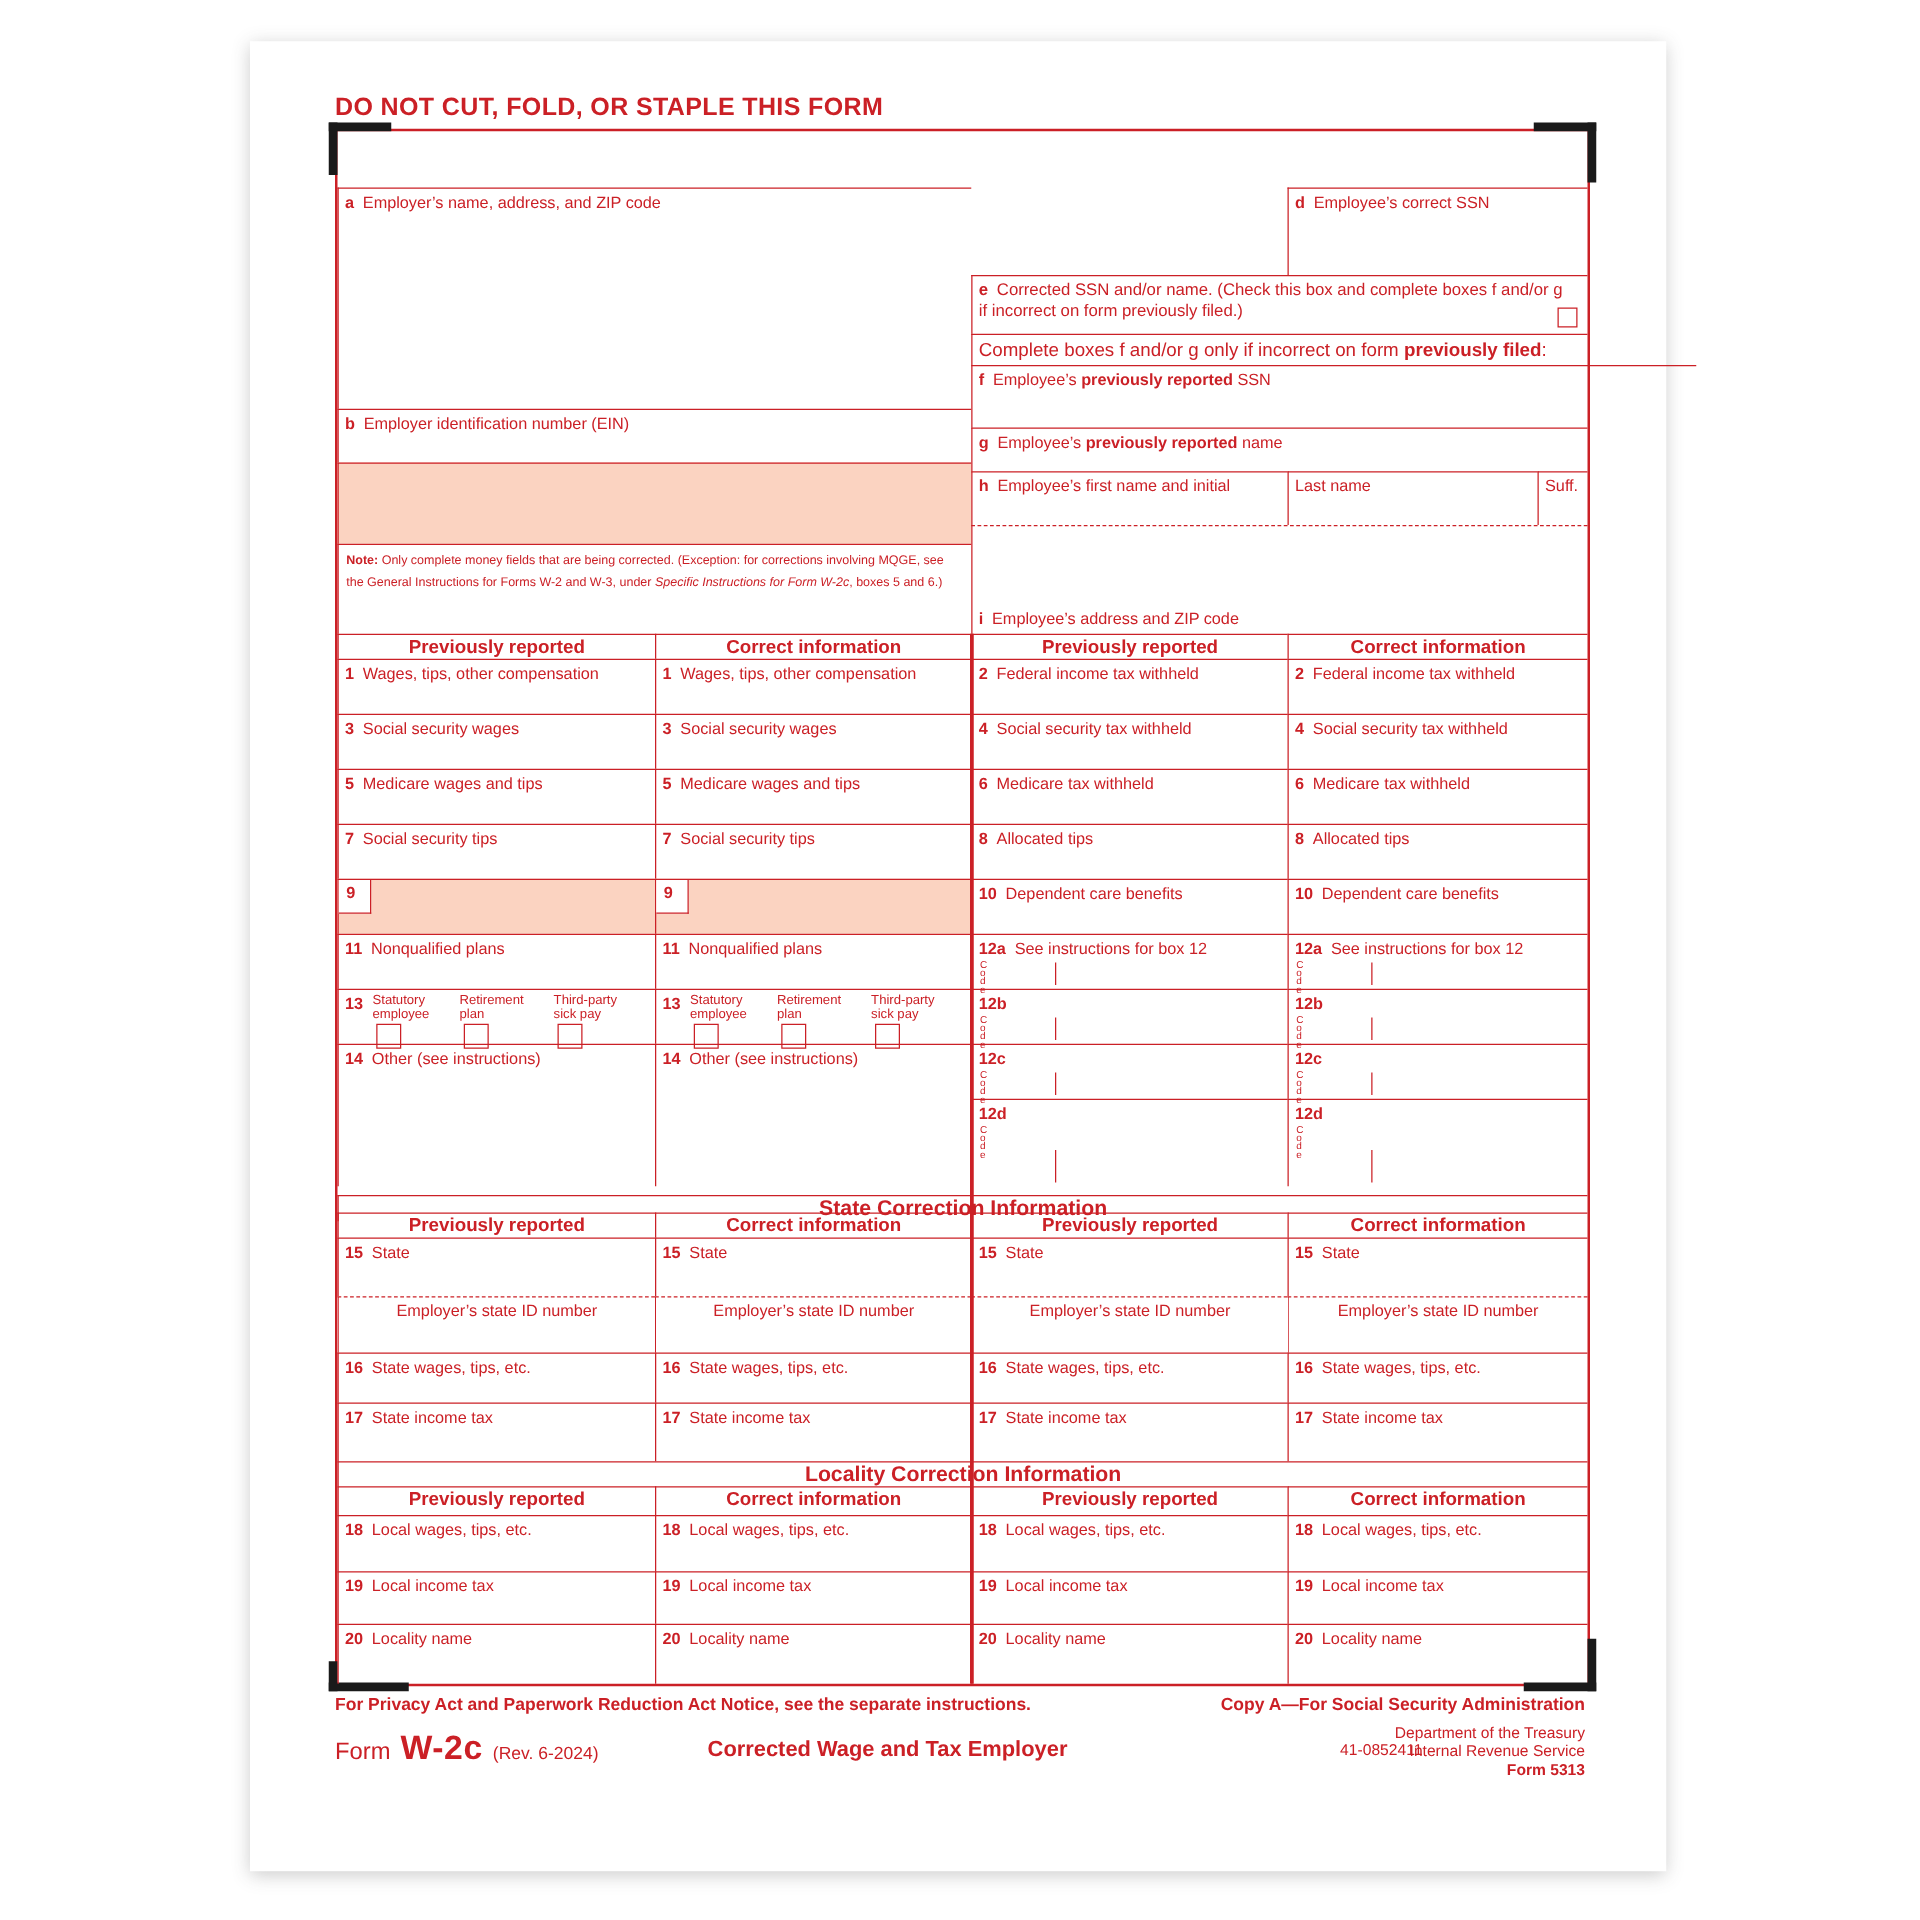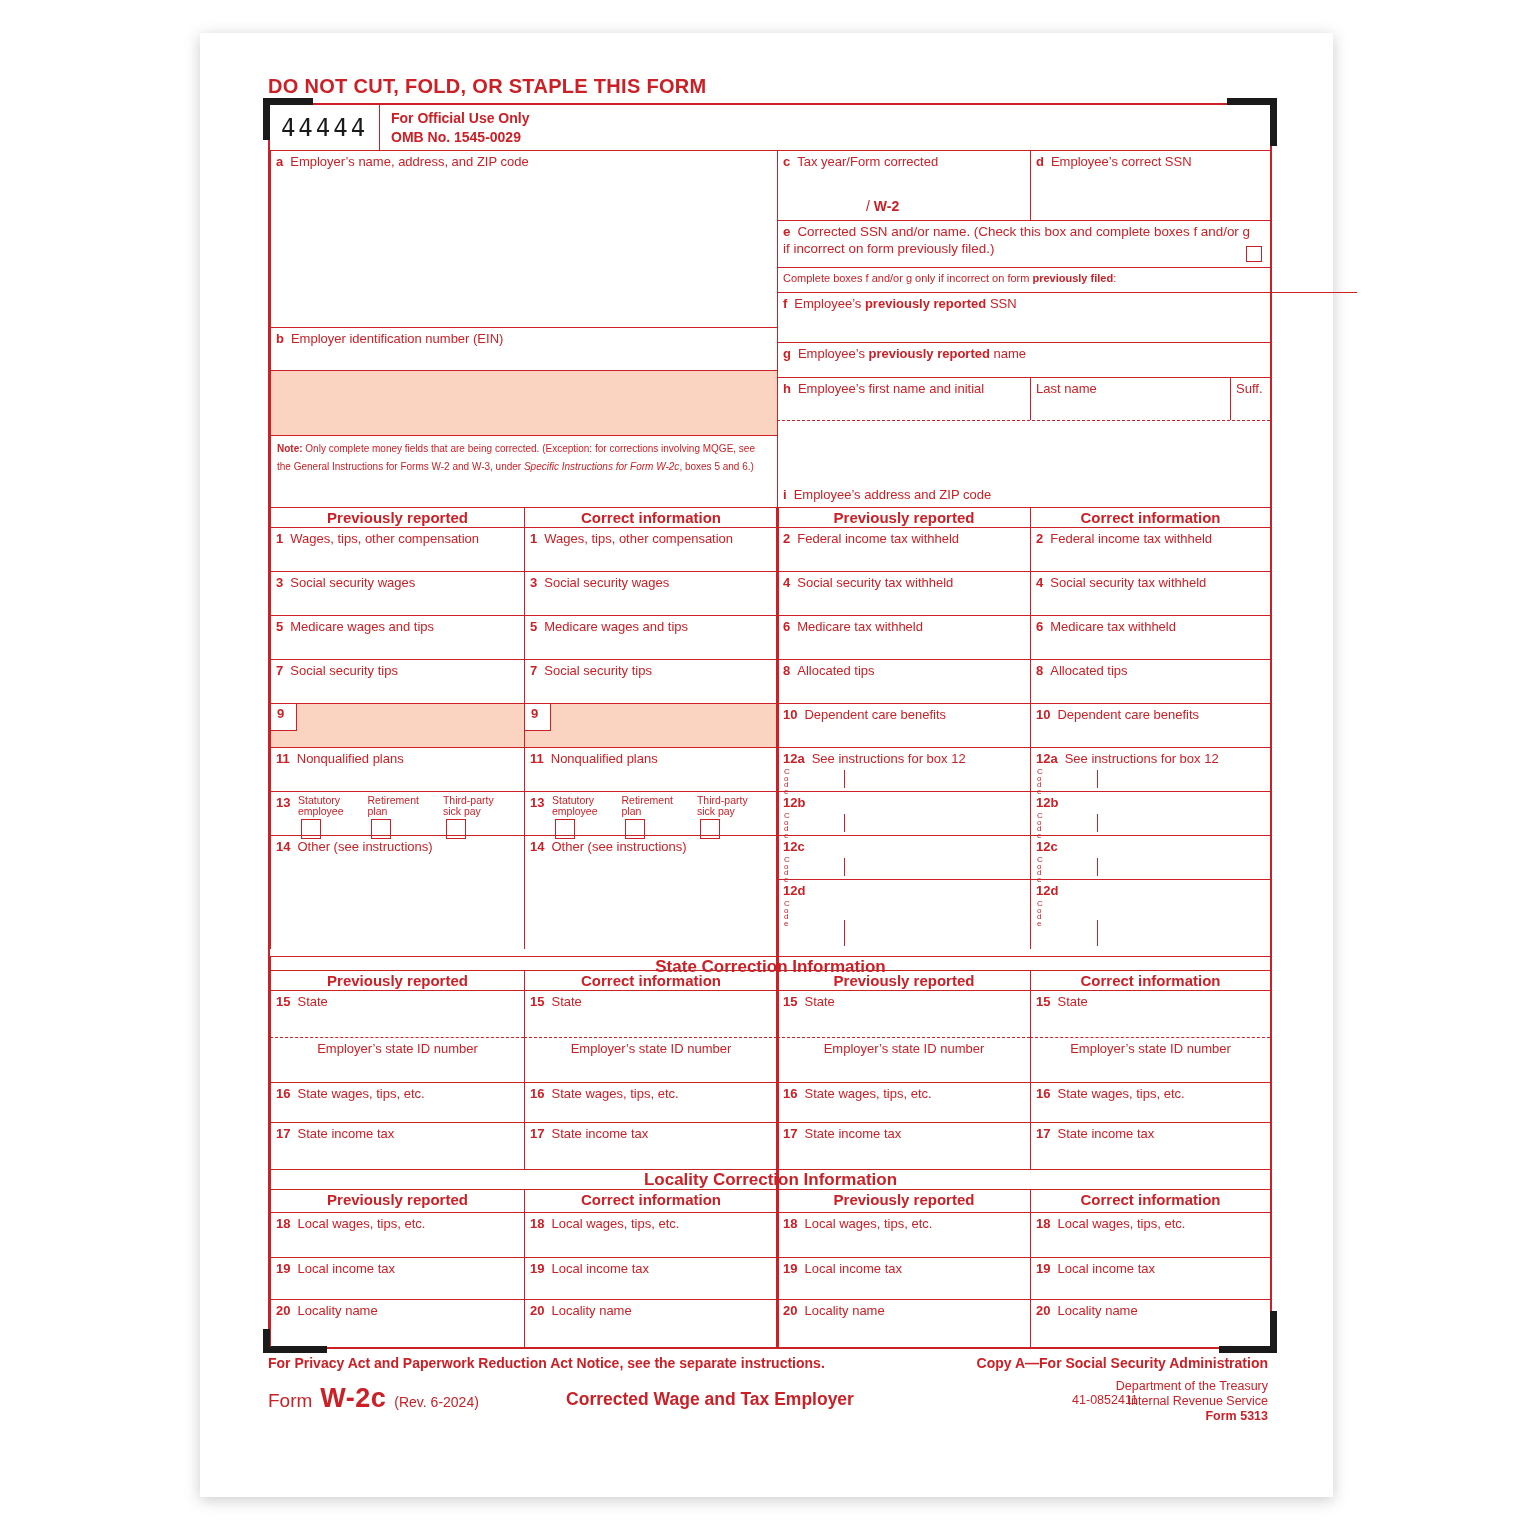--- a/index.html
+++ b/index.html
@@ -69,51 +69,40 @@
   <div class="sheet">
 
     <div class="form-title">DO NOT CUT, FOLD, OR STAPLE THIS FORM</div>
 
     <div id="form-root">
       <div class="corner tl"></div>
       <div class="corner tr"></div>
       <div class="corner bl"></div>
       <div class="corner br"></div>
 
-      <div class="box noborder" style="left:0;top:0;width:1000px;height:45px">
-        <div class="code-cell">44444</div>
-        <div class="official">
-          <div>For Official Use Only</div>
-          <div>OMB No. 1545-0029</div>
-        </div>
-      </div>
 
       <div class="box" style="left:0;top:45px;width:507px;height:177px">
         <span class="id">a</span><span>Employer’s name, address, and ZIP code</span>
       </div>
       <div class="box" style="left:0;top:222px;width:507px;height:43px">
         <span class="id">b</span><span>Employer identification number (EIN)</span>
       </div>
       <div class="box shade-strip" style="left:0;top:265px;width:507px;height:65px"></div>
       <div class="box note-box" style="left:0;top:330px;width:507px;height:72px">
         <span class="b">Note:</span><span> Only complete money fields that are being corrected. (Exception: for corrections involving MQGE, see the General Instructions for Forms W-2 and W-3, under </span><span class="it">Specific Instructions for Form W-2c</span><span>, boxes 5 and 6.)</span>
       </div>
 
-      <div class="box" style="left:507px;top:45px;width:253px;height:70px">
-        <span class="id">c</span><span>Tax year/Form corrected</span>
-        <div class="c-val"><span>/ </span><span class="b">W-2</span></div>
-      </div>
       <div class="box" style="left:760px;top:45px;width:240px;height:70px">
         <span class="id">d</span><span>Employee’s correct SSN</span>
       </div>
       <div class="box" style="left:507px;top:115px;width:493px;height:47px;font-size:13.4px;padding-right:12px">
         <span class="id">e</span><span>Corrected SSN and/or name. (Check this box and complete boxes f and/or g if incorrect on form previously filed.)</span>
         <div class="echeck"></div>
       </div>
-      <div class="box" style="left:507px;top:162px;width:493px;height:25px;font-size:11px;padding-top:4px">
+      <div class="box" style="left:507px;top:162px;width:493px;height:25px;font-size:15px;padding-top:4px">
         <span>Complete boxes f and/or g only if incorrect on form </span><span class="b">previously filed</span><span>:</span>
       </div>
       <div class="box" style="left:507px;top:187px;width:580px;height:50px">
         <span class="id">f</span><span>Employee’s </span><span class="b">previously reported</span><span> SSN</span>
       </div>
       <div class="box" style="left:507px;top:237px;width:493px;height:35px">
         <span class="id">g</span><span>Employee’s </span><span class="b">previously reported</span><span> name</span>
       </div>
       <div class="box" style="left:507px;top:272px;width:253px;height:43px">
         <span class="id">h</span><span>Employee’s first name and initial</span>

